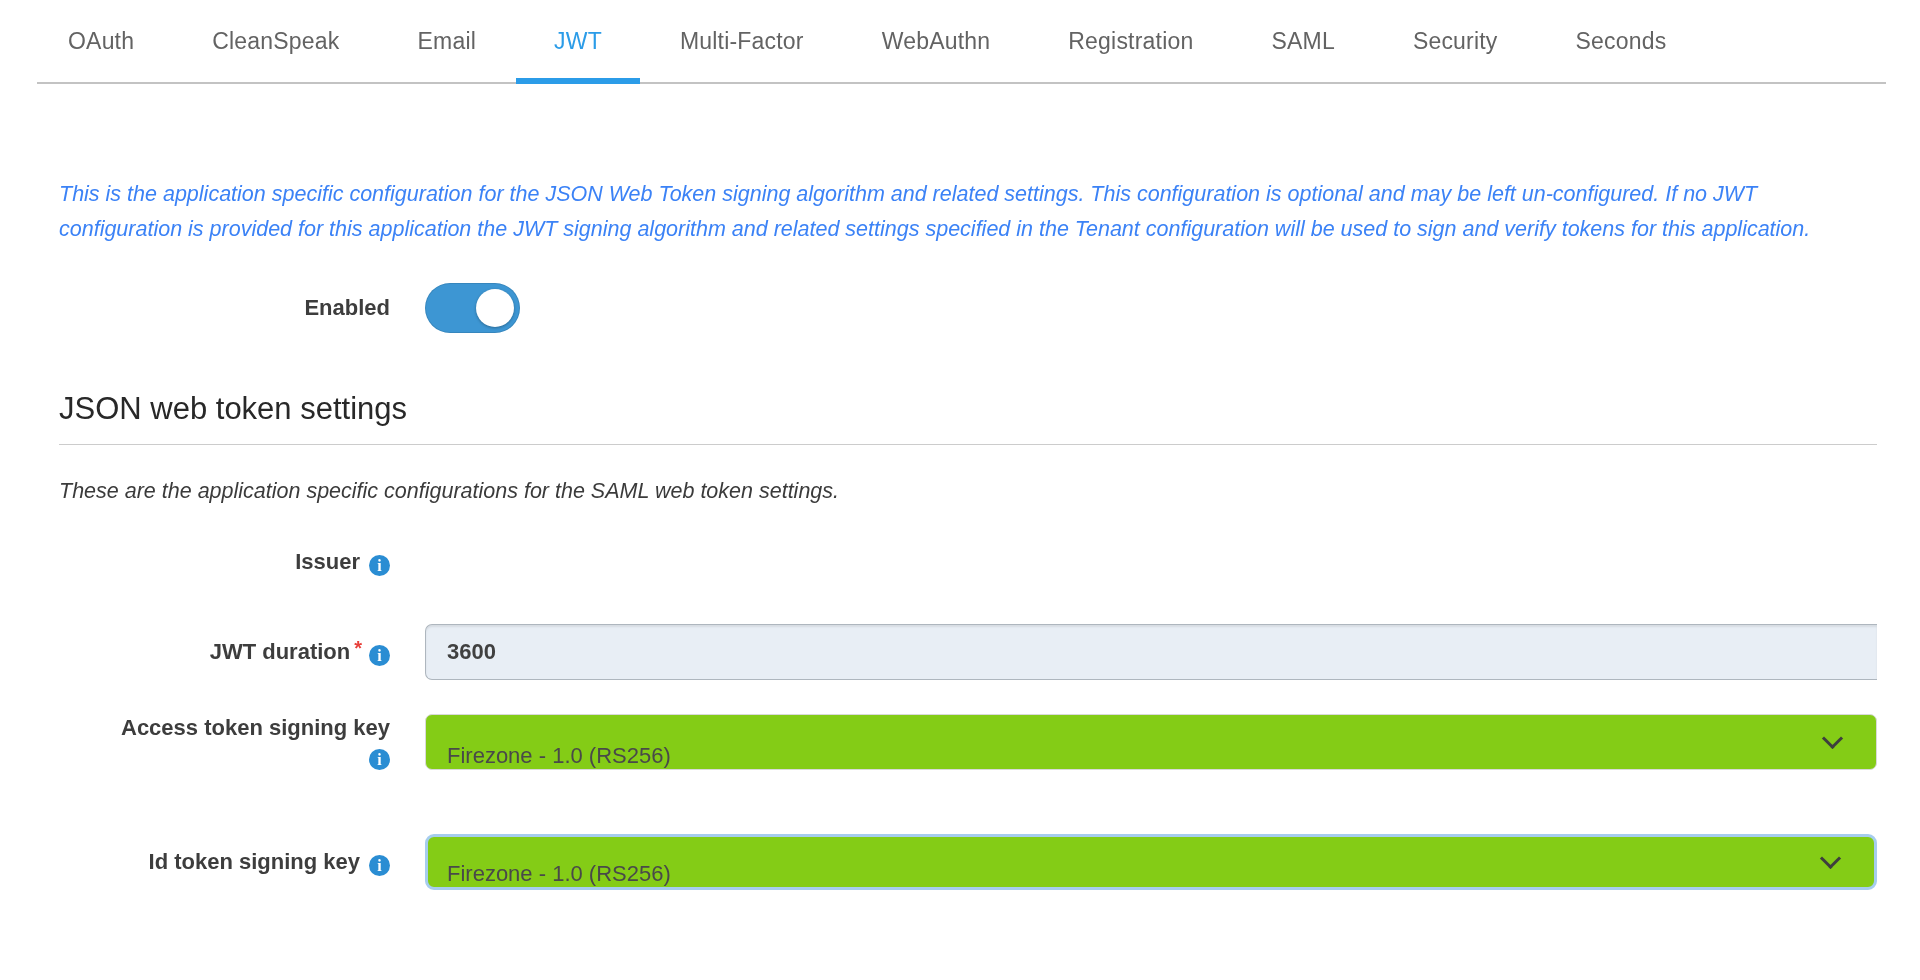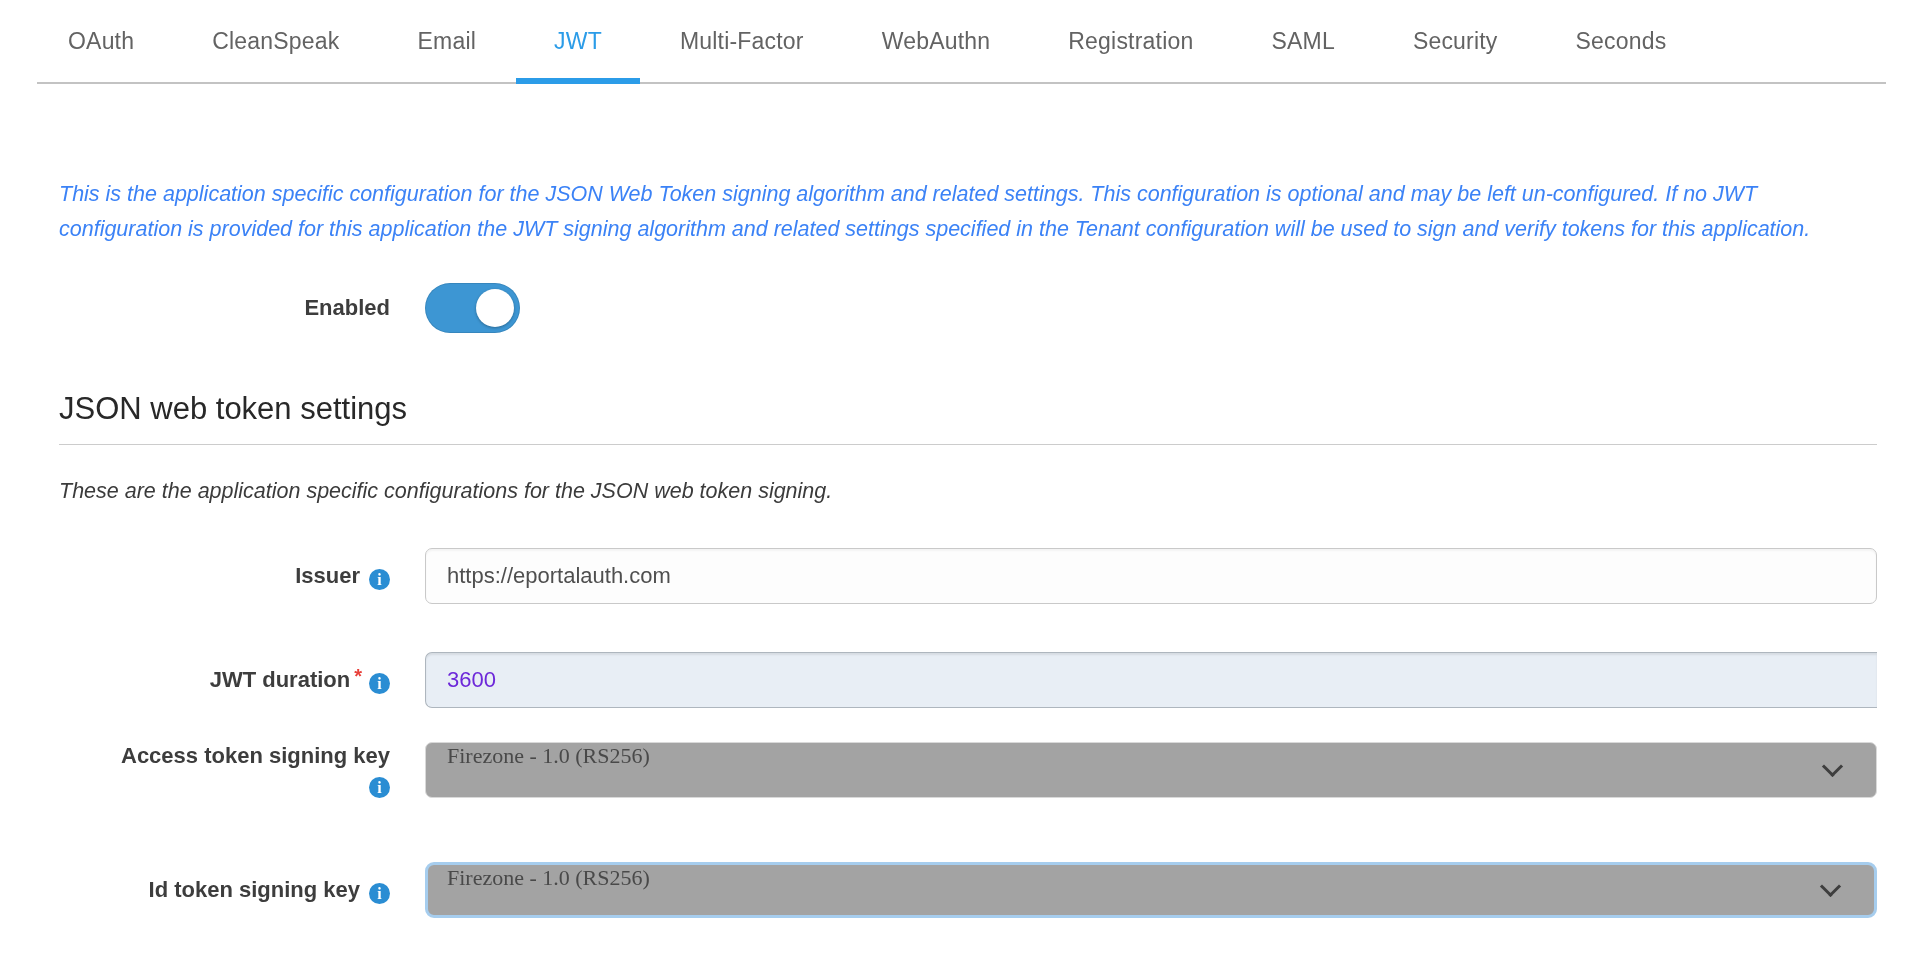--- a/index.html
+++ b/index.html
@@ -51,31 +51,31 @@
   .section-rule { margin-top:17px; border:none; border-top:1px solid #cccccc; }
   .section-desc { margin-top:34px; font-style:italic; font-size:21.5px; color:#3b3b3b; }
 
   
   .text-input { height:56px; width:100%; border:1px solid #c9c9c9; border-radius:7px;
             background:#fdfdfd; font-family:"Liberation Sans", sans-serif;
             font-size:22px; color:#4f4f4f; padding:0 21px; outline:none;
             box-shadow:inset 0 2px 2px rgba(0,0,0,.04); }
   .input-group { display:flex; width:100%; }
   .duration-input { flex:1; border-radius:7px 0 0 7px; background:#e8eef5;
-            border:1px solid #aeb6be; border-right:none; color:#6d28d9;
-            box-shadow:inset 0 2px 2px rgba(0,0,0,.08); }
+            border:1px solid #aeb6be; border-right:none; color:#404040;
+            box-shadow:inset 0 2px 2px rgba(0,0,0,.08);font-weight:bold; }
   .input-addon { flex:0 0 143px; height:56px; background:#f5f5f5;
             border:1px solid #c9c9c9; border-radius:0 7px 7px 0;
             display:flex; align-items:center; justify-content:center;
             font-size:22px; color:#3f3f3f; }
 
   
-  .select { height:56px; width:100%; background:#a3a3a3; border:1px solid #d9d9d9;
-            border-radius:7px; display:flex; align-items:flex-start; padding:0 21px;
-            position:relative; cursor:pointer;font-family:Liberation Serif, serif; }
+  .select { height:56px; width:100%; background:#84cc16; border:1px solid #d9d9d9;
+            border-radius:7px; display:flex; align-items:flex-end; padding:0 21px;
+            position:relative; cursor:pointer; }
   .select-value { font-size:22px; color:#494949; }
   .select.focused { border:3px solid var(--focus-ring); border-radius:9px; padding:0 19px; }
   .chevron { position:absolute; right:36px; top:50%; width:15px; height:15px;
             margin-top:-11px; border-right:3px solid #3e3e3e;
             border-bottom:3px solid #3e3e3e; transform:rotate(45deg); }
 
   .row-issuer   { margin-top:44px; }
   .row-duration { margin-top:48px; }
   .row-access   { margin-top:34px; }
   .row-idtoken  { margin-top:64px; }
@@ -107,31 +107,28 @@
     <div class="control-col">
       <div class="toggle" role="switch" aria-checked="true">
         <div class="knob"></div>
       </div>
     </div>
   </div>
 
   <h1 class="section-title">JSON web token settings</h1>
   <hr class="section-rule">
 
-  <p class="section-desc">These are the application specific configurations for the JSON web token signing.</p>
+  <p class="section-desc">These are the application specific configurations for the SAML web token settings.</p>
 
   <div class="form-row row-issuer">
     <div class="label-col">
       <div class="label-inline">
         <span class="field-label">Issuer</span>
         <span class="info-icon">i</span>
       </div>
-    </div>
-    <div class="control-col">
-      <input type="text" class="text-input" value="https://eportalauth.com" style="">
     </div>
   </div>
 
   <div class="form-row row-duration">
     <div class="label-col">
       <div class="label-inline">
         <span class="field-label">JWT duration</span>
         <span class="required-marker">*</span>
         <span class="info-icon">i</span>
       </div>

